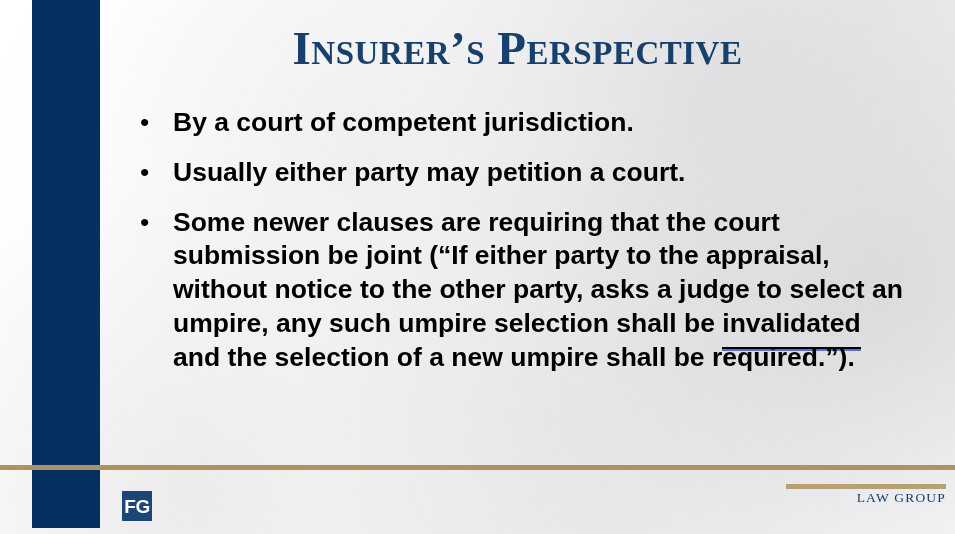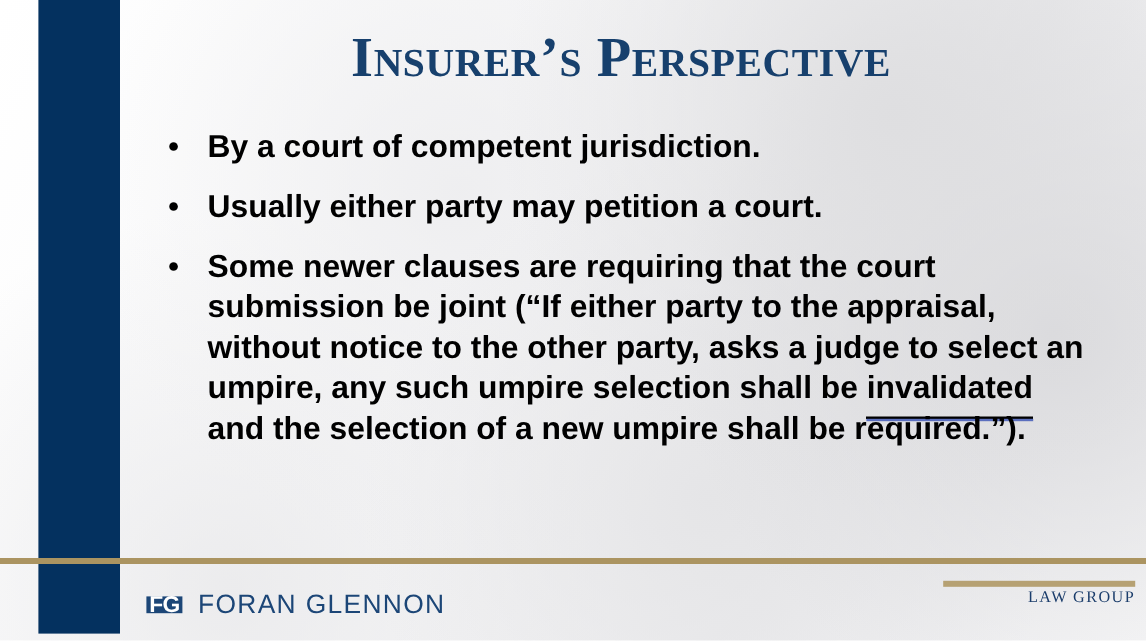--- a/index.html
+++ b/index.html
@@ -100,21 +100,21 @@
   }
 
   
   .fg-logo {
     position: absolute;
     left: 122px; top: 491px;
     display: flex;
     align-items: center;
   }
   .fg-mark {
-    width: 30px; height: 14px;
+    width: 30px; height: 30px;
     background: #1c4677;
     color: #ffffff;
     font-size: 19px;
     font-weight: bold;
     letter-spacing: -0.5px;
     display: flex;
     align-items: center;
     justify-content: center;
     line-height: 1;
   }
@@ -181,21 +181,20 @@
       <span class="bullet-mark">•</span>
       <span class="bullet-text"><span>Some newer clauses are requiring that the court submission be joint (“If either party to the appraisal, without notice to the other party, asks a judge to select an umpire, any such umpire selection shall be </span><span class="u-double">invalidated</span><span> and the selection of a new umpire shall be required.”).</span></span>
     </div>
 
   </div>
 
   <div class="gold-rule"></div>
 
   <div class="fg-logo">
     <span class="fg-mark">FG</span>
-    <span class="fg-name">FORAN GLENNON</span>
   </div>
 
   <div class="merlin-logo">
     <div class="merlin-bar"></div>
     <div class="merlin-sub">LAW GROUP</div>
   </div>
 
 </div>
 
 </body></html>

